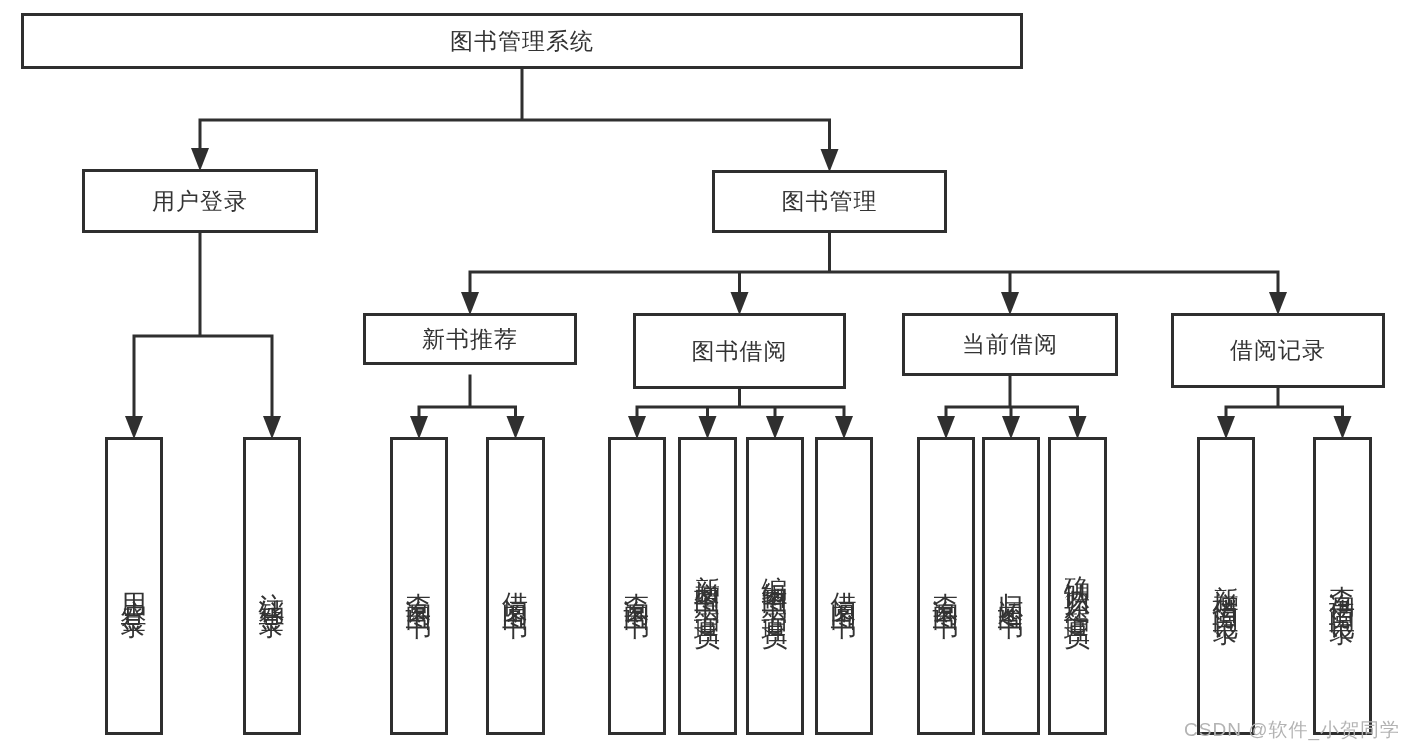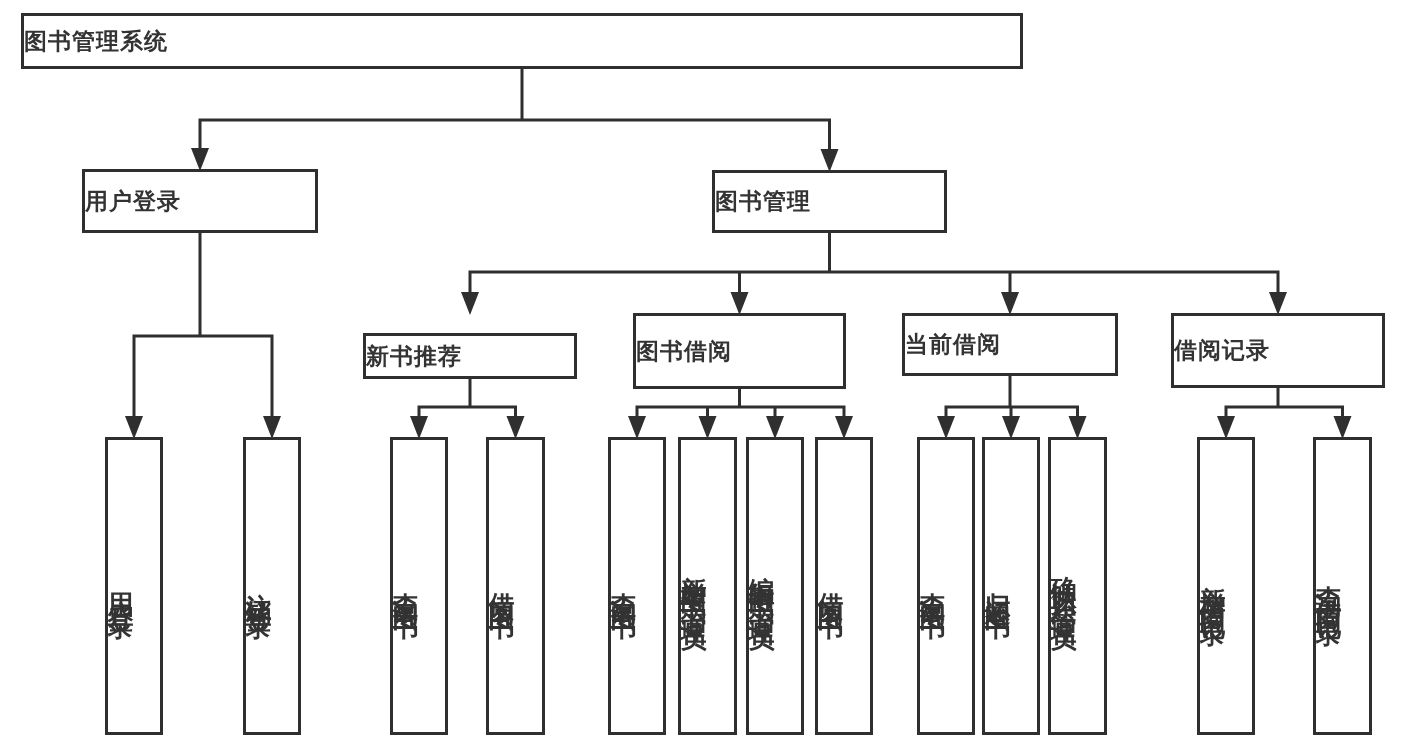--- a/index.html
+++ b/index.html
@@ -16,23 +16,22 @@
   #connectors {
     position: absolute; left: 0; top: 0;
     width: 1405px; height: 747px;
   }
   .node {
     position: absolute;
     background: #ffffff;
     border: 3px solid #2f2f2f;
     display: flex;
     align-items: center;
-    justify-content: flex-start;
+    justify-content: center;
     color: #333333;
-    font-weight: bold;
   }
   .node .lbl {
     font-size: 23px;
     letter-spacing: 1px;
     white-space: nowrap;
   }
   .node.vertical .lbl {
     writing-mode: vertical-rl;
     text-orientation: mixed;
     font-size: 26px;
@@ -85,21 +84,21 @@
   <div id="nodes">
       <div class="node" style="left: 21px; top: 13px; width: 1002px; height: 56px; border-color: rgb(47, 47, 47); color: rgb(51, 51, 51);">
         <span class="lbl">图书管理系统</span>
       </div>
       <div class="node" style="left: 82px; top: 169px; width: 236px; height: 64px; border-color: rgb(47, 47, 47); color: rgb(51, 51, 51);">
         <span class="lbl">用户登录</span>
       </div>
       <div class="node" style="left: 712px; top: 170px; width: 235px; height: 63px; border-color: rgb(47, 47, 47); color: rgb(51, 51, 51);">
         <span class="lbl">图书管理</span>
       </div>
-      <div class="node" style="left: 363px; top: 313px; width: 214px; height: 46px; border-color: rgb(47, 47, 47); color: rgb(51, 51, 51); margin-top: 20px;">
+      <div class="node" style="left: 363px; top: 313px; width: 214px; height: 52px; border-color: rgb(47, 47, 47); color: rgb(51, 51, 51);">
         <span class="lbl">新书推荐</span>
       </div>
       <div class="node" style="left: 633px; top: 313px; width: 213px; height: 76px; border-color: rgb(47, 47, 47); color: rgb(51, 51, 51);">
         <span class="lbl">图书借阅</span>
       </div>
       <div class="node" style="left: 902px; top: 313px; width: 216px; height: 63px; border-color: rgb(47, 47, 47); color: rgb(51, 51, 51);">
         <span class="lbl">当前借阅</span>
       </div>
       <div class="node" style="left: 1171px; top: 313px; width: 214px; height: 75px; border-color: rgb(47, 47, 47); color: rgb(51, 51, 51);">
         <span class="lbl">借阅记录</span>
@@ -137,13 +136,14 @@
       <div class="node vertical" style="left: 1048px; top: 437px; width: 59px; height: 298px; border-color: rgb(47, 47, 47); color: rgb(51, 51, 51);">
         <span class="lbl">确认归还（管理员）</span>
       </div>
       <div class="node vertical" style="left: 1197px; top: 437px; width: 58px; height: 298px; border-color: rgb(47, 47, 47); color: rgb(51, 51, 51);">
         <span class="lbl">新增借阅记录</span>
       </div>
       <div class="node vertical" style="left: 1313px; top: 437px; width: 59px; height: 298px; border-color: rgb(47, 47, 47); color: rgb(51, 51, 51);">
         <span class="lbl">查询借阅记录</span>
       </div>
     </div>
+  <div id="watermark">CSDN @软件_小贺同学</div>
 </div>
 
 </body></html>

